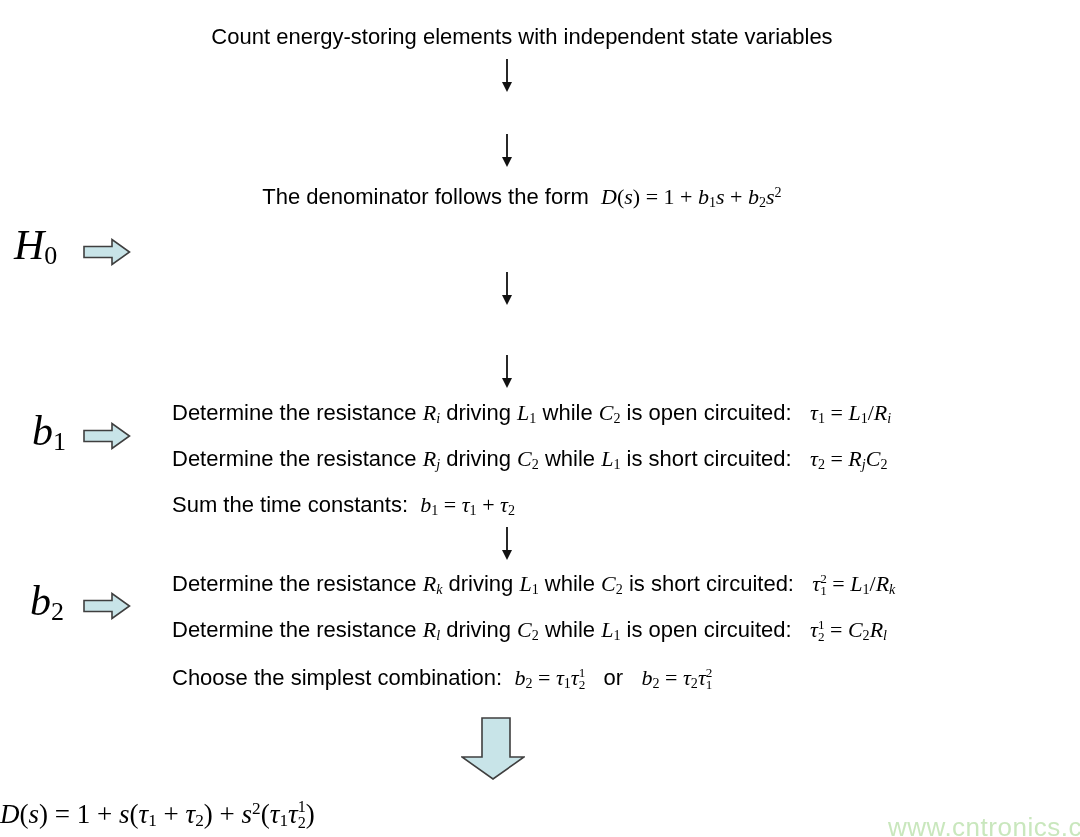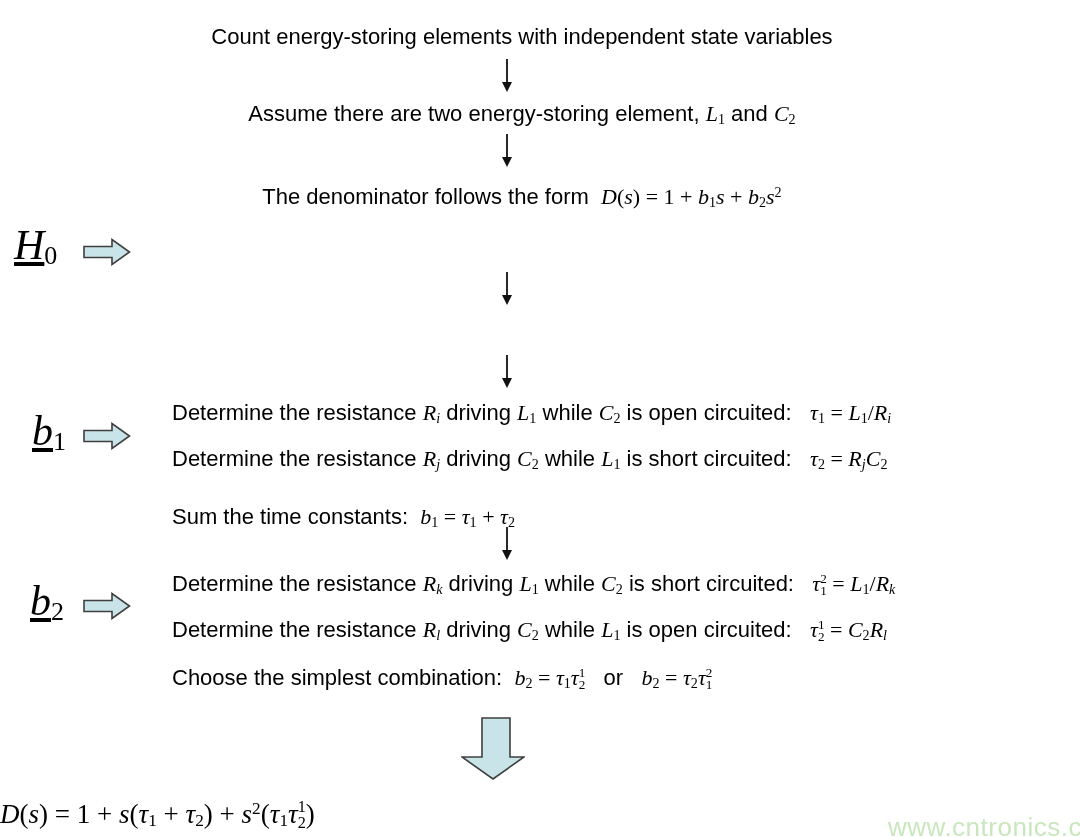--- a/index.html
+++ b/index.html
@@ -20,21 +20,21 @@
   .seg-i{font-style:italic;}
   .seg-r{font-style:normal;}
   .seg-sub{font-size:0.64em;vertical-align:-0.22em;}
   .seg-subi{font-size:0.64em;font-style:italic;vertical-align:-0.22em;}
   .seg-sup{font-size:0.64em;vertical-align:0.5em;}
   .seg-ss{display:inline-block;font-size:0.6em;vertical-align:middle;font-style:normal;}
   .ss-sup,.ss-sub{display:block;line-height:0.95;}
   
   .side-label{
     position:absolute;font-family:"Liberation Serif","DejaVu Serif",serif;
-    font-style:italic;font-size:42px;line-height:1;text-decoration:underline;
+    font-style:italic;font-size:42px;line-height:1;
   }
   .sl-sub{font-size:26px;font-style:normal;vertical-align:-0.18em;}
   
   .arrow{position:absolute;}
   .block-shape{fill:var(--arrow-fill,#c8e4e8);stroke:var(--arrow-stroke,#3f3f3f);stroke-width:1.6;stroke-linejoin:miter;}
   .thin-line{stroke:#111;stroke-width:1.8;fill:none;}
   .thin-head{fill:#111;stroke:none;}
   .watermark{
     position:absolute;left:888px;top:804px;font-size:26px;
     color:var(--watermark,#c9e7bd);letter-spacing:0.5px;
@@ -46,21 +46,20 @@
 
 <div class="canvas">
 
   <div class="row centered" style="top:14px">Count energy-storing elements with independent state variables</div>
 
   <svg class="arrow" style="left:500px;top:51px" width="14" height="34" viewBox="0 0 14 34">
     <line class="thin-line" x1="7" y1="0" x2="7" y2="24"></line>
     <polygon class="thin-head" points="2,23 12,23 7,33"></polygon>
   </svg>
 
-  <div class="row centered" style="top:91px"><span class="seg-t">Assume there are two energy-storing element, </span><span class="seg-i">L</span><span class="seg-sub">1</span><span class="seg-t"> and </span><span class="seg-i">C</span><span class="seg-sub">2</span></div>
 
   <svg class="arrow" style="left:500px;top:126px" width="14" height="34" viewBox="0 0 14 34">
     <line class="thin-line" x1="7" y1="0" x2="7" y2="24"></line>
     <polygon class="thin-head" points="2,23 12,23 7,33"></polygon>
   </svg>
 
   <div class="row centered" style="top:169px"><span class="seg-t">The denominator follows the form  </span><span class="seg-i">D</span><span class="seg-r">(</span><span class="seg-i">s</span><span class="seg-r">) = 1 + </span><span class="seg-i">b</span><span class="seg-sub">1</span><span class="seg-i">s</span><span class="seg-r"> + </span><span class="seg-i">b</span><span class="seg-sub">2</span><span class="seg-i">s</span><span class="seg-sup">2</span></div>
 
 
   <svg class="arrow" style="left:500px;top:264px" width="14" height="34" viewBox="0 0 14 34">
@@ -69,21 +68,21 @@
   </svg>
 
 
   <svg class="arrow" style="left:500px;top:347px" width="14" height="34" viewBox="0 0 14 34">
     <line class="thin-line" x1="7" y1="0" x2="7" y2="24"></line>
     <polygon class="thin-head" points="2,23 12,23 7,33"></polygon>
   </svg>
 
   <div class="row" style="left:172px;top:390px"><span class="seg-t">Determine the resistance </span><span class="seg-i">R</span><span class="seg-subi">i</span><span class="seg-t"> driving </span><span class="seg-i">L</span><span class="seg-sub">1</span><span class="seg-t"> while </span><span class="seg-i">C</span><span class="seg-sub">2</span><span class="seg-t"> is open circuited:   </span><span class="seg-i">τ</span><span class="seg-sub">1</span><span class="seg-r"> = </span><span class="seg-i">L</span><span class="seg-sub">1</span><span class="seg-r">/</span><span class="seg-i">R</span><span class="seg-subi">i</span></div>
   <div class="row" style="left:172px;top:436px"><span class="seg-t">Determine the resistance </span><span class="seg-i">R</span><span class="seg-subi">j</span><span class="seg-t"> driving </span><span class="seg-i">C</span><span class="seg-sub">2</span><span class="seg-t"> while </span><span class="seg-i">L</span><span class="seg-sub">1</span><span class="seg-t"> is short circuited:   </span><span class="seg-i">τ</span><span class="seg-sub">2</span><span class="seg-r"> = </span><span class="seg-i">R</span><span class="seg-subi">j</span><span class="seg-i">C</span><span class="seg-sub">2</span></div>
-  <div class="row" style="left:172px;top:494px"><span class="seg-t">Sum the time constants:  </span><span class="seg-i">b</span><span class="seg-sub">1</span><span class="seg-r"> = </span><span class="seg-i">τ</span><span class="seg-sub">1</span><span class="seg-r"> + </span><span class="seg-i">τ</span><span class="seg-sub">2</span></div>
+  <div class="row" style="left:172px;top:482px"><span class="seg-t">Sum the time constants:  </span><span class="seg-i">b</span><span class="seg-sub">1</span><span class="seg-r"> = </span><span class="seg-i">τ</span><span class="seg-sub">1</span><span class="seg-r"> + </span><span class="seg-i">τ</span><span class="seg-sub">2</span></div>
 
   <svg class="arrow" style="left:500px;top:519px" width="14" height="34" viewBox="0 0 14 34">
     <line class="thin-line" x1="7" y1="0" x2="7" y2="24"></line>
     <polygon class="thin-head" points="2,23 12,23 7,33"></polygon>
   </svg>
 
   <div class="row" style="left:172px;top:561px"><span class="seg-t">Determine the resistance </span><span class="seg-i">R</span><span class="seg-subi">k</span><span class="seg-t"> driving </span><span class="seg-i">L</span><span class="seg-sub">1</span><span class="seg-t"> while </span><span class="seg-i">C</span><span class="seg-sub">2</span><span class="seg-t"> is short circuited:   </span><span class="seg-i">τ</span><span class="seg-ss"><span class="ss-sup">2</span><span class="ss-sub">1</span></span><span class="seg-r"> = </span><span class="seg-i">L</span><span class="seg-sub">1</span><span class="seg-r">/</span><span class="seg-i">R</span><span class="seg-subi">k</span></div>
   <div class="row" style="left:172px;top:607px"><span class="seg-t">Determine the resistance </span><span class="seg-i">R</span><span class="seg-subi">l</span><span class="seg-t"> driving </span><span class="seg-i">C</span><span class="seg-sub">2</span><span class="seg-t"> while </span><span class="seg-i">L</span><span class="seg-sub">1</span><span class="seg-t"> is open circuited:   </span><span class="seg-i">τ</span><span class="seg-ss"><span class="ss-sup">1</span><span class="ss-sub">2</span></span><span class="seg-r"> = </span><span class="seg-i">C</span><span class="seg-sub">2</span><span class="seg-i">R</span><span class="seg-subi">l</span></div>
   <div class="row" style="left:172px;top:655px"><span class="seg-t">Choose the simplest combination:  </span><span class="seg-i">b</span><span class="seg-sub">2</span><span class="seg-r"> = </span><span class="seg-i">τ</span><span class="seg-sub">1</span><span class="seg-i">τ</span><span class="seg-ss"><span class="ss-sup">1</span><span class="ss-sub">2</span></span><span class="seg-t">   or   </span><span class="seg-i">b</span><span class="seg-sub">2</span><span class="seg-r"> = </span><span class="seg-i">τ</span><span class="seg-sub">2</span><span class="seg-i">τ</span><span class="seg-ss"><span class="ss-sup">2</span><span class="ss-sub">1</span></span></div>
 

